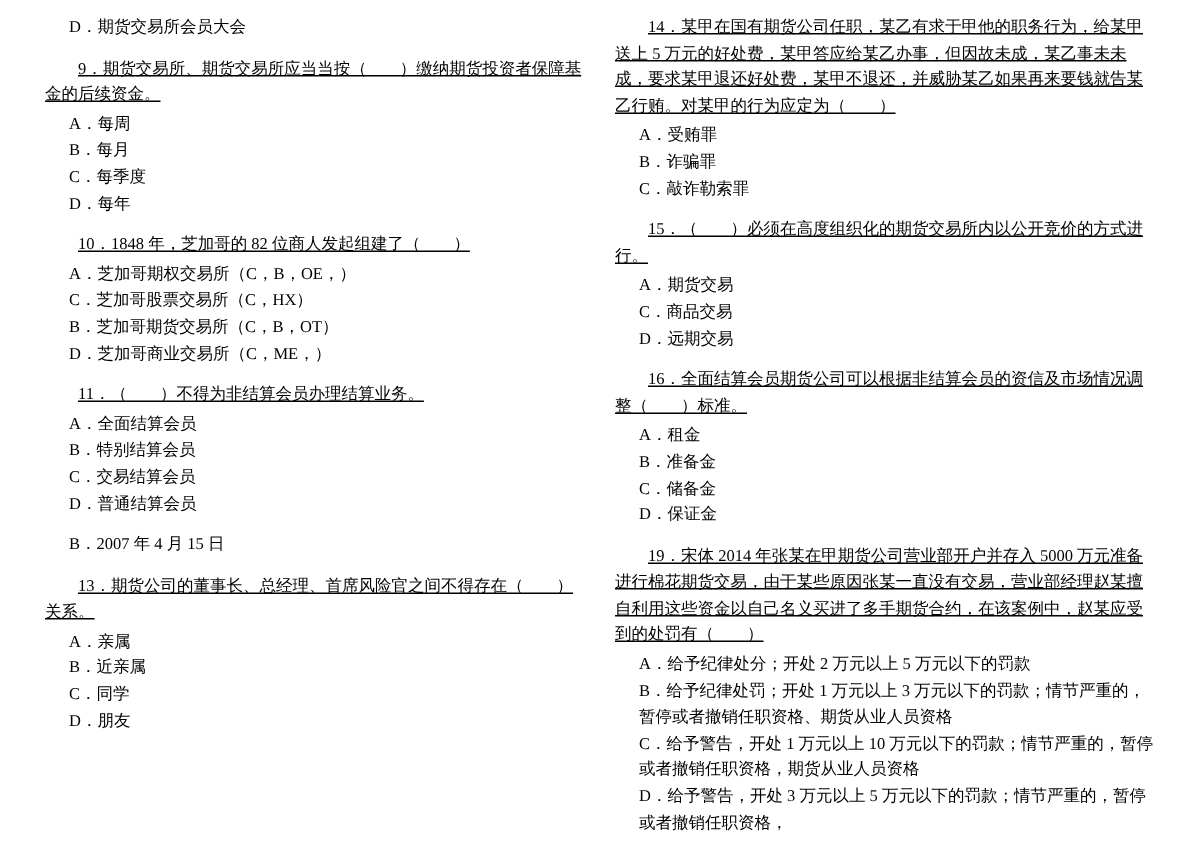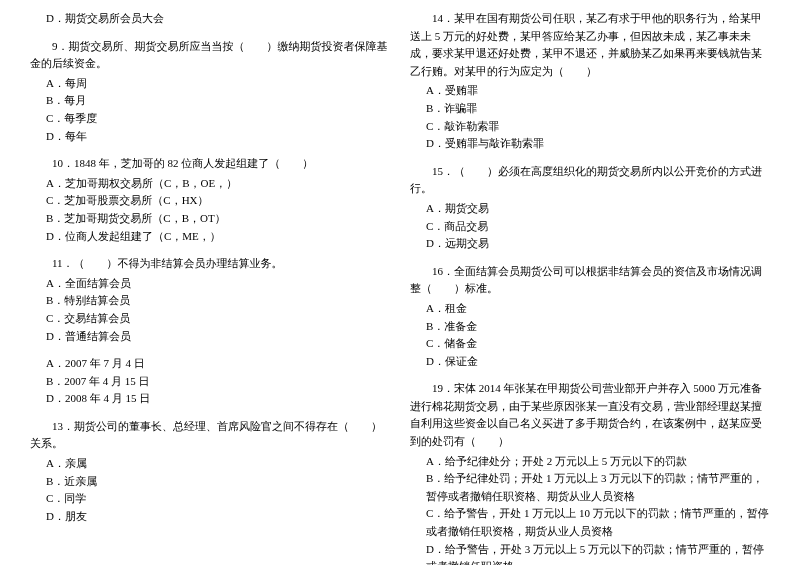--- a/index.html
+++ b/index.html
@@ -26,20 +26,21 @@
       flex-direction: column;
       gap: 4px;
     }
     .question-block {
       margin-bottom: 6px;
       line-height: 1.6;
     }
     .question-text {
       text-indent: 0;
       margin-bottom: 2px;
+      text-decoration: underline;
     }
     .option {
       padding-left: 16px;
       line-height: 1.6;
     }
     .indent {
       text-indent: 2em;
     }
   </style>
 </head>
@@ -59,55 +60,52 @@
       <div class="option">B．每月</div>
       <div class="option">C．每季度</div>
       <div class="option">D．每年</div>
     </div>
 
     <div class="question-block">
       <div class="question-text indent">10．1848 年，芝加哥的 82 位商人发起组建了（　　）</div>
       <div class="option">A．芝加哥期权交易所（C，B，OE，）</div>
       <div class="option">C．芝加哥股票交易所（C，HX）</div>
       <div class="option">B．芝加哥期货交易所（C，B，OT）</div>
-      <div class="option">D．位商人发起组建了（C，ME，）</div>
+      <div class="option">D．芝加哥商业交易所（C，ME，）</div>
     </div>
 
     <div class="question-block">
       <div class="question-text indent">11．（　　）不得为非结算会员办理结算业务。</div>
       <div class="option">A．全面结算会员</div>
       <div class="option">B．特别结算会员</div>
       <div class="option">C．交易结算会员</div>
       <div class="option">D．普通结算会员</div>
     </div>
 
     <div class="question-block">
-      <div class="option">A．2007 年 7 月 4 日</div>
       <div class="option">B．2007 年 4 月 15 日</div>
-      <div class="option">D．2008 年 4 月 15 日</div>
     </div>
 
     <div class="question-block">
       <div class="question-text indent">13．期货公司的董事长、总经理、首席风险官之间不得存在（　　）关系。</div>
       <div class="option">A．亲属</div>
       <div class="option">B．近亲属</div>
       <div class="option">C．同学</div>
       <div class="option">D．朋友</div>
     </div>
 
   </div>
 
   <div class="column">
 
     <div class="question-block">
       <div class="question-text indent">14．某甲在国有期货公司任职，某乙有求于甲他的职务行为，给某甲送上 5 万元的好处费，某甲答应给某乙办事，但因故未成，某乙事未未成，要求某甲退还好处费，某甲不退还，并威胁某乙如果再来要钱就告某乙行贿。对某甲的行为应定为（　　）</div>
       <div class="option">A．受贿罪</div>
       <div class="option">B．诈骗罪</div>
       <div class="option">C．敲诈勒索罪</div>
-      <div class="option">D．受贿罪与敲诈勒索罪</div>
     </div>
 
     <div class="question-block">
       <div class="question-text indent">15．（　　）必须在高度组织化的期货交易所内以公开竞价的方式进行。</div>
       <div class="option">A．期货交易</div>
       <div class="option">C．商品交易</div>
       <div class="option">D．远期交易</div>
     </div>
 
     <div class="question-block">

